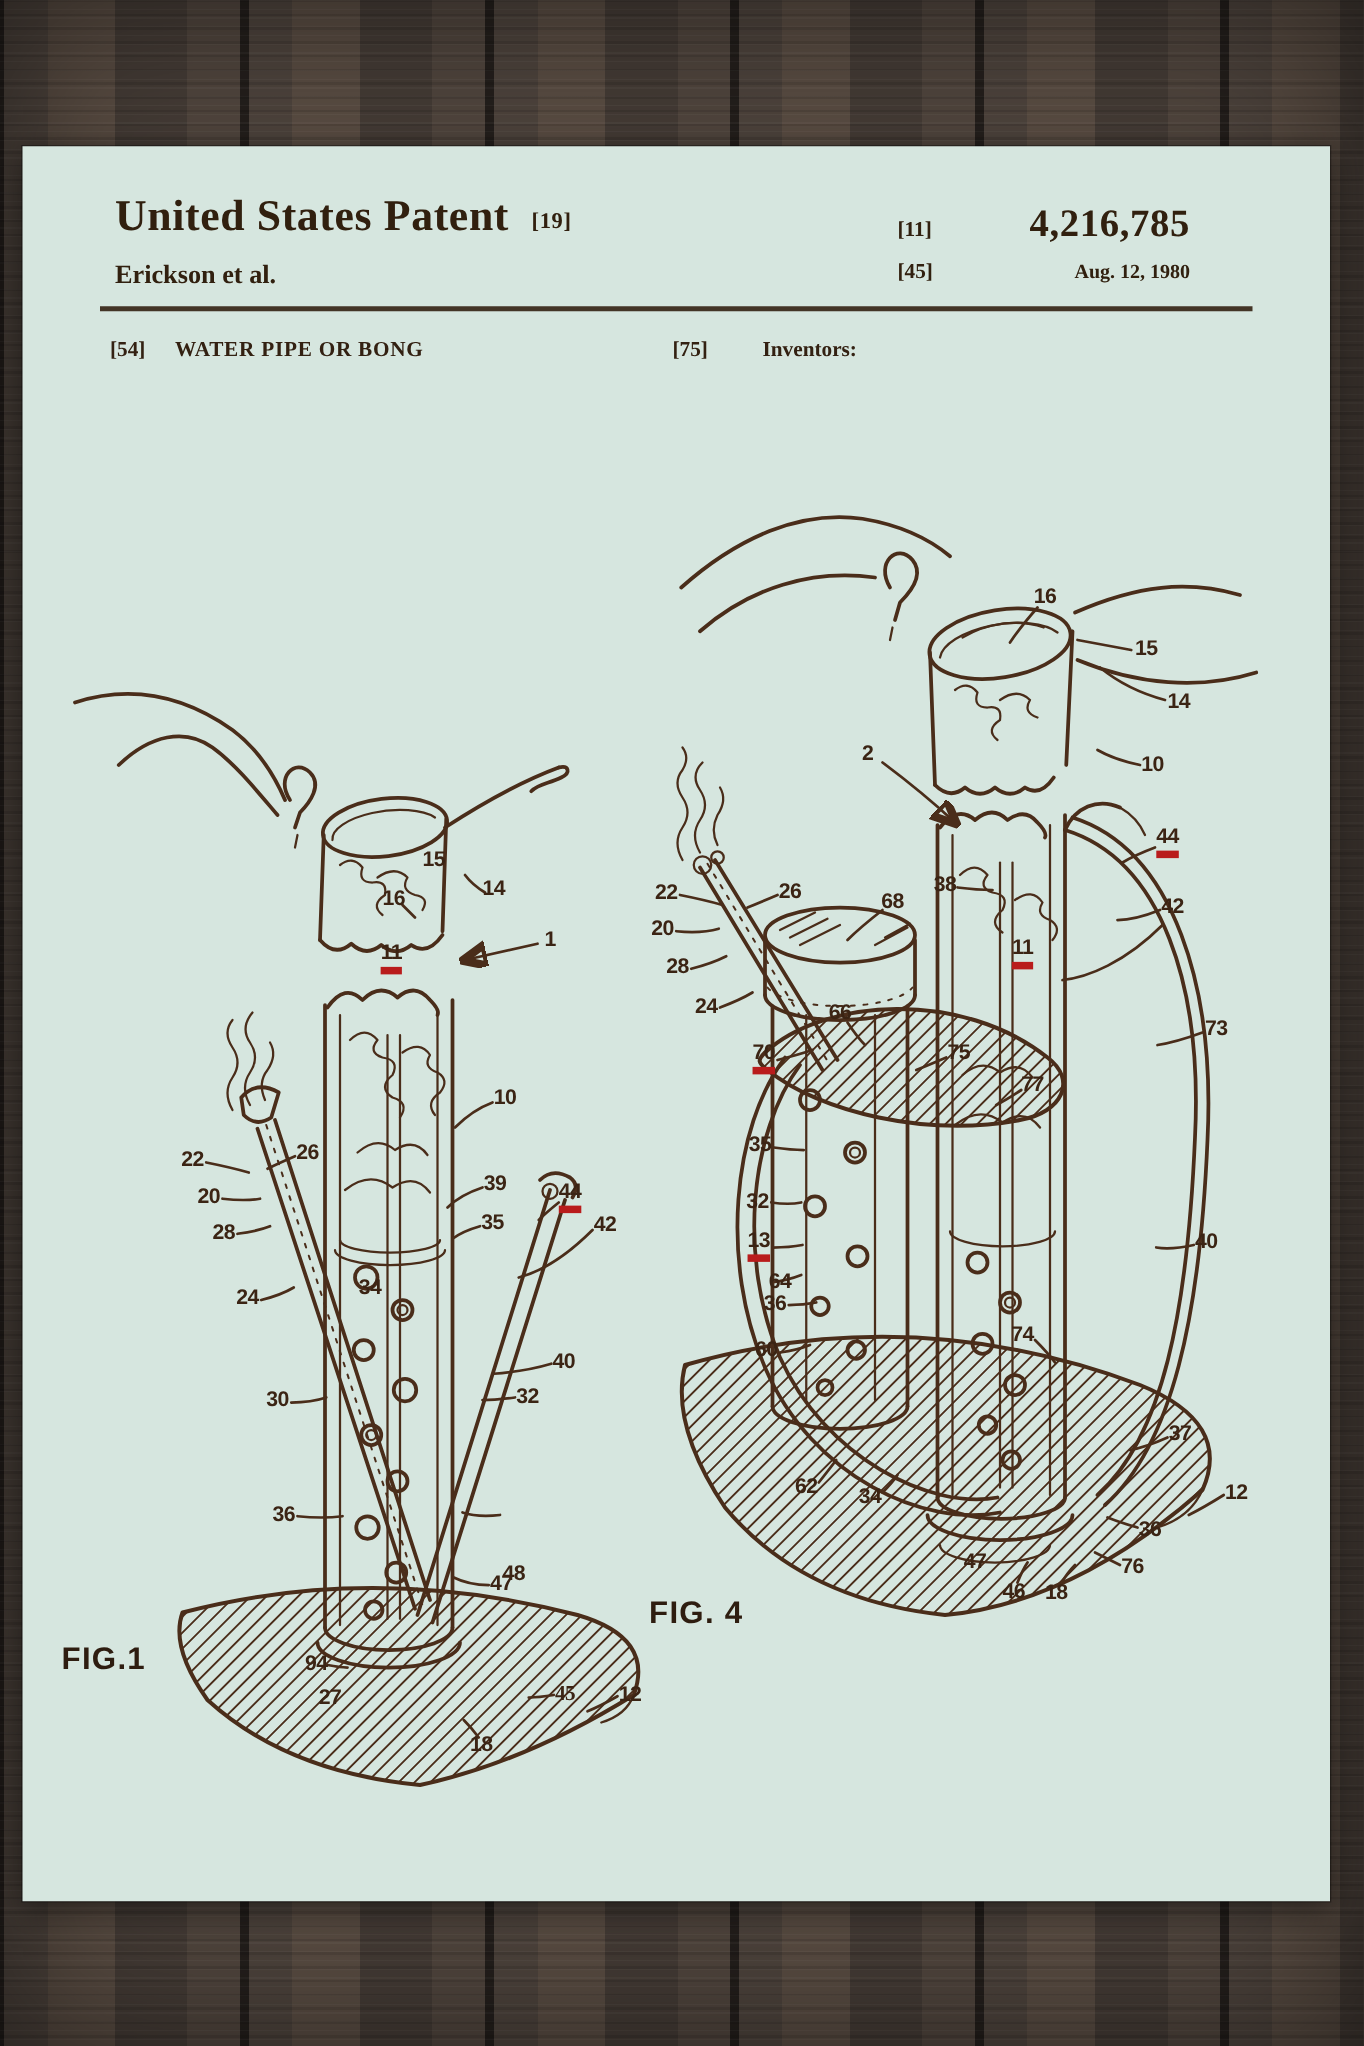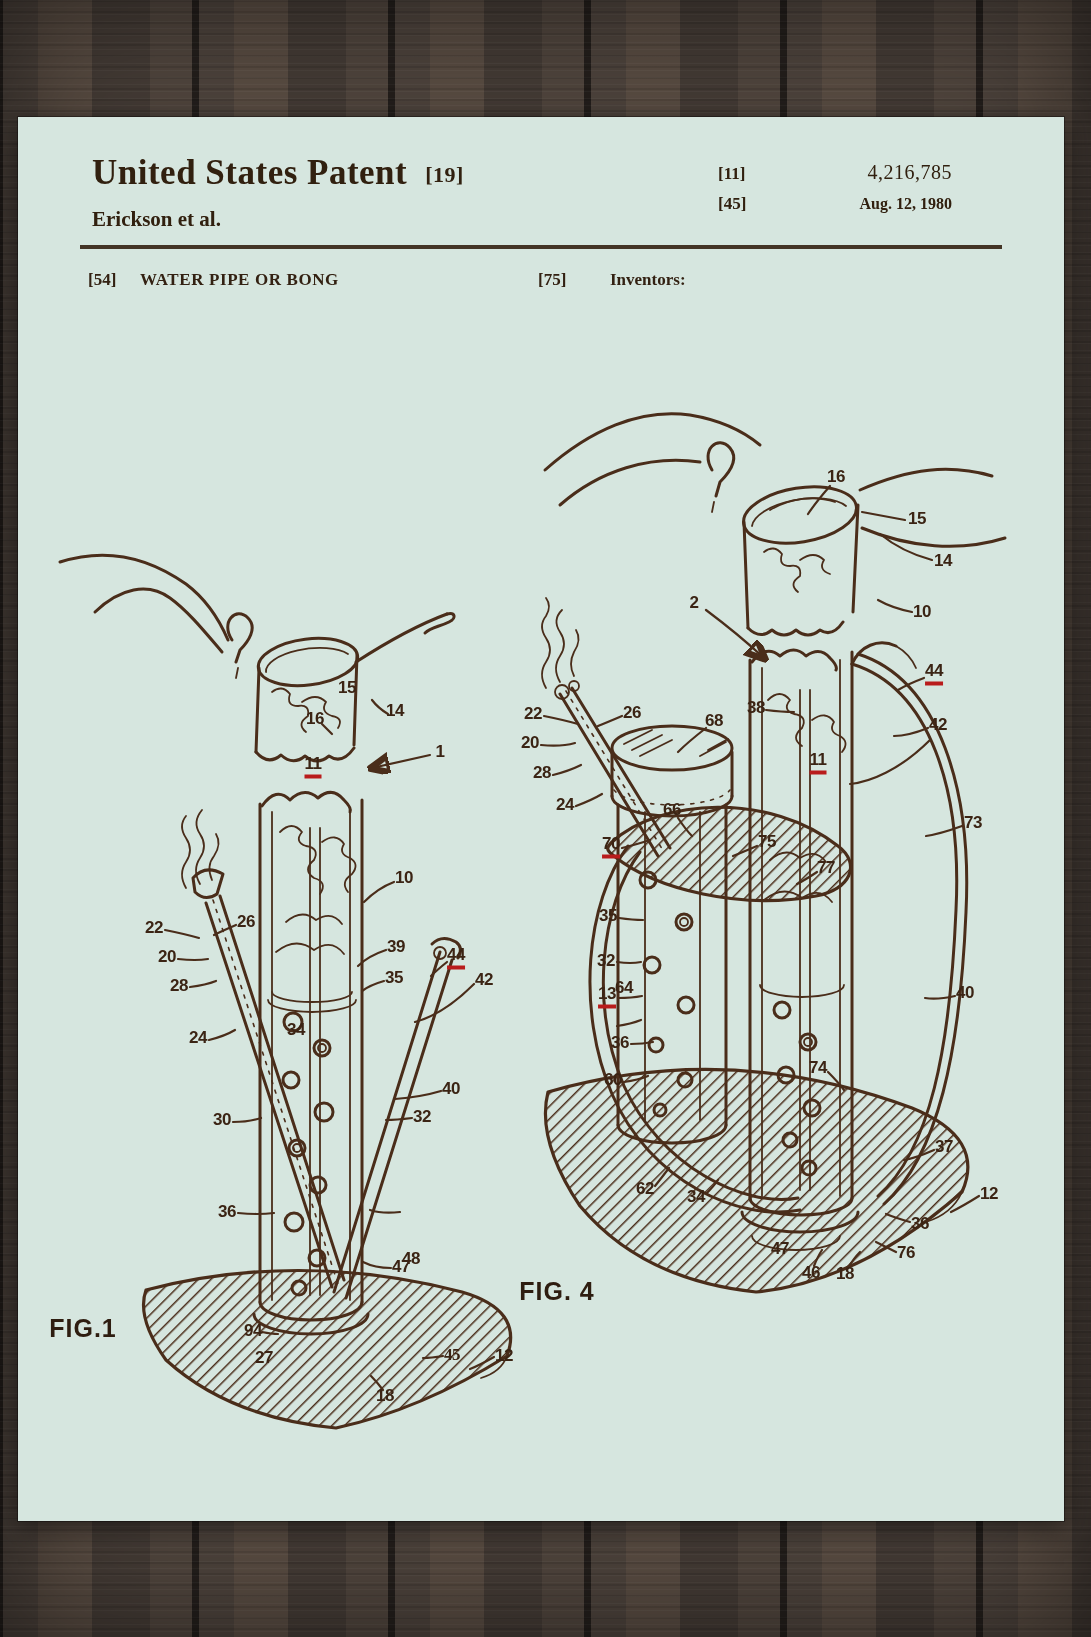--- a/index.html
+++ b/index.html
@@ -17,26 +17,26 @@
       #473e38;
     box-shadow:inset 0 0 140px rgba(0,0,0,0.55);}
 
   
   .poster{position:absolute;left:18px;top:117px;width:1046px;height:1404px;
     background:#d6e6df;
     box-shadow:0 0 0 1px rgba(0,0,0,0.35), 0 6px 26px rgba(0,0,0,0.55);}
 
   .hdr-title{position:absolute;left:74px;top:36px;color:#31200f;
     font-size:35px;font-weight:bold;letter-spacing:0.5px;}
-  .hdr-title .bracket{font-size:22px;font-weight:bold;margin-left:18px;vertical-align:2px;}
+  .hdr-title .bracket{font-size:18px;font-weight:bold;margin-left:18px;vertical-align:2px;}
   .hdr-sub{position:absolute;left:74px;top:90px;color:#31200f;font-size:21px;font-weight:bold;}
   .hdr-right{position:absolute;left:700px;top:44px;width:234px;color:#31200f;}
   .hdr-right .row{display:flex;justify-content:space-between;align-items:baseline;margin-bottom:10px;gap:31px;}
   .hdr-right .bracket{font-size:17px;font-weight:bold;}
-  .patent-number{font-size:20px;font-weight:normal;letter-spacing:0.5px;}
+  .patent-number{font-size:31px;font-weight:bold;letter-spacing:0.5px;}
   .patent-date{font-size:16px;font-weight:bold;}
   .hdr-divider{position:absolute;left:62px;top:128px;width:922px;height:4px;
     background:#332112;opacity:0.9;}
 
   .field-row{position:absolute;top:153px;color:#332112;font-weight:bold;font-size:17px;}
   .f54-code{left:70px;}
   .f54-title{left:122px;letter-spacing:0.6px;}
   .f75-code{left:520px;}
   .f75-label{left:592px;text-align:center;}
   .f75-value{left:688px;width:280px;line-height:23px;}
@@ -48,21 +48,21 @@
   .art .thin{stroke-width:1.8;}
   .art .dash{stroke-width:1.6;stroke-dasharray:3 7;}
   .art .hatched{fill:url(#hatch);stroke-width:3.2;}
   .art .lead{stroke-width:2.2;}
 
   
   .overlay{position:absolute;inset:0;z-index:3;}
   .ref-label{position:absolute;transform:translate(-50%,-50%);
     font-family:"Liberation Sans", sans-serif;font-weight:bold;font-size:17px;
     letter-spacing:-0.5px;color:#3b2414;white-space:nowrap;}
-  .ref-label.u{border-bottom:4px solid #b91c1c;padding-bottom:1px;}
+  .ref-label.u{border-bottom:6px solid #b91c1c;padding-bottom:1px;}
   .fig-caption{position:absolute;transform:translate(-50%,-50%);
     font-family:"Liberation Sans", sans-serif;font-weight:bold;font-size:25px;
     letter-spacing:1px;color:#2e1d10;}
 </style>
 </head>
 <body>
 
 <div class="wood"></div>
 
 <div class="poster">
@@ -354,21 +354,21 @@
       <span class="ref-label" style="left: 714px; top: 721px;">68</span>
       <span class="ref-label" style="left: 672px; top: 810px;">66</span>
       <span class="ref-label u" style="left: 611px; top: 846px;">70</span>
       <span class="ref-label" style="left: 767px; top: 842px;">75</span>
       <span class="ref-label" style="left: 826px; top: 868px;">77</span>
       <span class="ref-label u" style="left: 818px; top: 762px;">11</span>
       <span class="ref-label" style="left: 973px; top: 823px;">73</span>
       <span class="ref-label" style="left: 608px; top: 916px;">35</span>
       <span class="ref-label" style="left: 606px; top: 961px;">32</span>
       <span class="ref-label u" style="left: 607px; top: 996px;">13</span>
-      <span class="ref-label" style="left: 606px; top: 988px; padding-left: 36px;">64</span>
+      <span class="ref-label" style="left: 606px; top: 1025px; padding-left: 36px;">64</span>
       <span class="ref-label" style="left: 620px; top: 1043px;">36</span>
       <span class="ref-label" style="left: 613px; top: 1080px;">60</span>
       <span class="ref-label" style="left: 818px; top: 1068px;">74</span>
       <span class="ref-label" style="left: 965px; top: 993px;">40</span>
       <span class="ref-label" style="left: 645px; top: 1189px;">62</span>
       <span class="ref-label" style="left: 696px; top: 1197px;">34</span>
       <span class="ref-label" style="left: 944px; top: 1147px;">37</span>
       <span class="ref-label" style="left: 920px; top: 1224px;">36</span>
       <span class="ref-label" style="left: 906px; top: 1253px;">76</span>
       <span class="ref-label" style="left: 780px; top: 1249px;">47</span>

